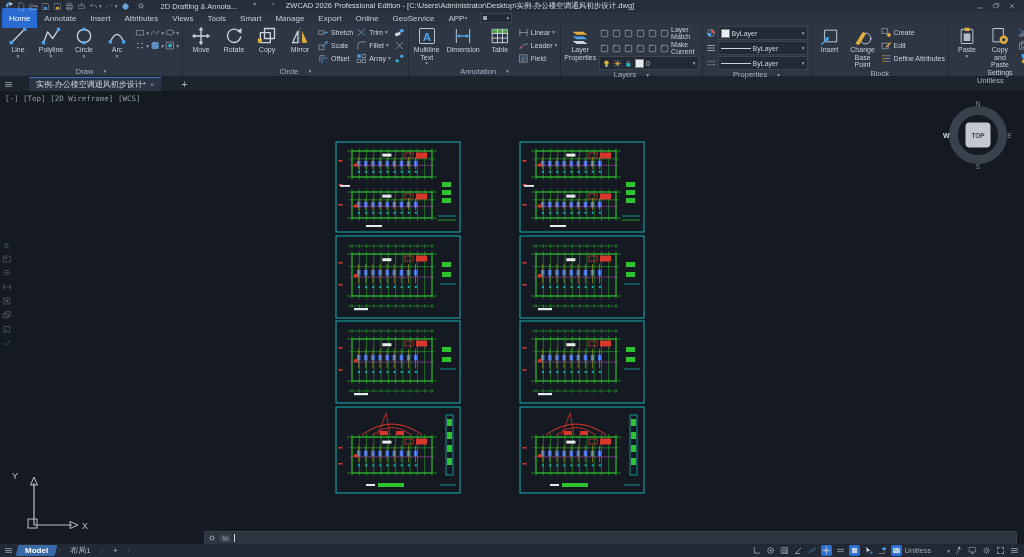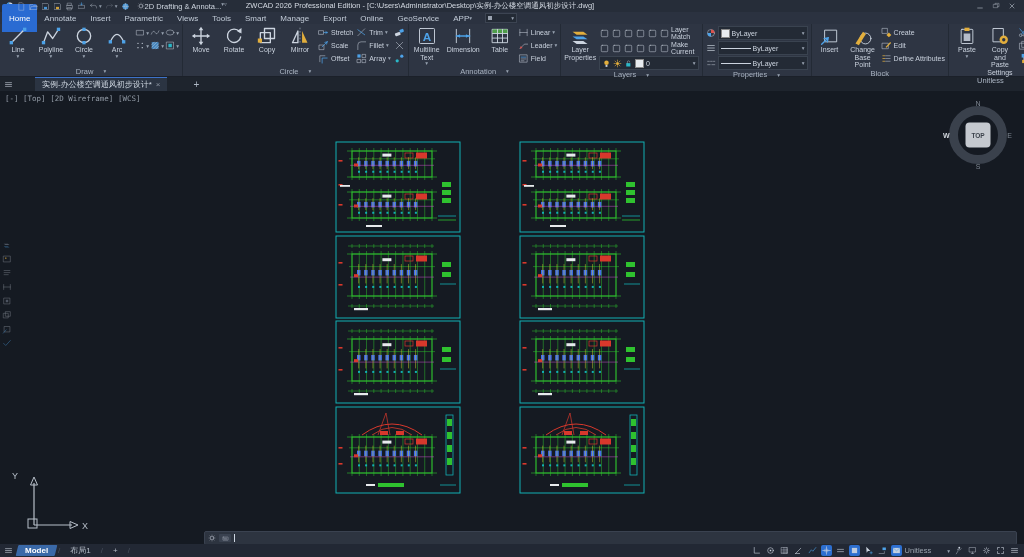--- a/index.html
+++ b/index.html
@@ -4,27 +4,27 @@
 <style>
   html,body{margin:0;padding:0}
   body{width:1024px;height:557px;overflow:hidden;position:relative;background:#151a22;
        font-family:"Liberation Sans",sans-serif;color:#c6ced9;-webkit-font-smoothing:antialiased}
   #app{position:absolute;inset:0}
 
   
   #titlebar{height:12px;background:#262d39;display:flex;align-items:center;gap:3px;padding:0 4px;font-size:7.5px;color:#c3cbd6}
   #qa-icons{display:flex;align-items:center;gap:3px}
   .qa{display:flex;align-items:center;gap:1px;opacity:.9}
-  #workspace-combo{display:flex;align-items:flex-start;gap:0;margin-left:4px;color:#cfd6e0}
-  #window-title{margin-left:16px;white-space:nowrap;color:#d4dae3;font-size:7.5px}
+  #workspace-combo{display:flex;align-items:flex-start;gap:16px;margin-left:4px;color:#cfd6e0}
+  #window-title{margin-left:8px;white-space:nowrap;color:#d4dae3;font-size:7.5px}
   #win-controls{margin-left:auto;display:flex;gap:8px;align-items:center;padding-right:4px}
 
   
   #menubar{height:12px;background:#2b3240;display:flex;align-items:center;padding-left:2px;font-size:8px}
-  .menu-tab{padding:0 7px;height:28px;display:flex;align-items:center;color:#c3ccd8;cursor:default}
+  .menu-tab{padding:0 7px;height:20px;display:flex;align-items:center;color:#c3ccd8;cursor:default}
   .menu-tab.active{background:#2a6bd2;color:#fff;border-radius:2px 2px 0 0}
   #menu-combo{width:26px;height:8px;background:#232a35;border:1px solid #3c4452;margin-left:6px;display:flex;align-items:center;justify-content:space-between;padding:0 2px}
   #menu-combo .dot{width:4px;height:4px;background:#9aa3b0}
   .tiny-caret{font-size:5.5px;color:#98a2b0;line-height:4px}
 
   
   #ribbon{height:52px;background:#2e3543;display:flex;align-items:stretch;border-bottom:1px solid #1b2029}
   .panel{display:flex;flex-direction:column;border-right:1px solid #232a35;padding:1px 3px 0}
   .panel-body{flex:1;display:flex;gap:3px;align-items:flex-start;padding-top:1px}
   .panel-label{height:10px;display:flex;align-items:center;justify-content:center;gap:10px;font-size:7.5px;color:#a9b3c1}
@@ -35,21 +35,21 @@
   .icon-grid{display:grid;grid-template-columns:repeat(3,14px);grid-auto-rows:13px;gap:0 1px;align-items:center}
   .grid-cell{display:flex;align-items:center;gap:1px}
   .combo{display:flex;align-items:center;gap:2px;background:#232a35;border:1px solid #3a4350;height:12px;padding:0 2px;font-size:7px;color:#ccd4df}
   .combo .sw{width:7px;height:7px;background:#e8ecf0;border:1px solid #888}
   .combo .ln{width:30px;height:1px;background:#ccd4df}
   .combo .val{flex:1}
   .layers-right{display:flex;flex-direction:column;gap:1px}
   .layer-row{display:flex;align-items:center;gap:1px;font-size:7px;color:#c9d1dd}
 
   
-  #doctabs{height:14px;background:#1e242d;display:flex;align-items:center;gap:22px;padding:0 4px;font-size:8px}
+  #doctabs{height:14px;background:#1e242d;display:flex;align-items:center;gap:16px;padding:0 4px;font-size:8px}
   #doc-tab-active{display:flex;align-items:center;gap:4px;background:#2b3442;border-top:1px solid #3d72c8;height:13px;padding:0 7px;color:#cfd7e1}
   #doc-tab-active .close{color:#8a93a0;font-size:8px}
   #doc-new-tab{color:#aeb7c4;font-size:10px;padding:0 4px}
 
   
   #canvas{position:absolute;left:0;top:91px;width:1024px;height:453px;background:#151a22}
   #viewport-label{position:absolute;left:5px;top:3px;font-family:"DejaVu Sans Mono",monospace;font-size:7.5px;color:#939ca7}
   #sheets-svg{position:absolute;left:0;top:0}
 
   #navcube{position:absolute;right:13px;top:11px;width:66px;height:66px}
@@ -195,21 +195,21 @@
           </svg>
         </span>
       </span>
   </div>
 
   <div id="menubar">
     <span id="menu-tabs" style="display:flex">
         <span class="menu-tab active">Home</span>
         <span class="menu-tab">Annotate</span>
         <span class="menu-tab">Insert</span>
-        <span class="menu-tab">Parametric</span>
+        <span class="menu-tab">Attributes</span>
         <span class="menu-tab">Views</span>
         <span class="menu-tab">Tools</span>
         <span class="menu-tab">Smart</span>
         <span class="menu-tab">Manage</span>
         <span class="menu-tab">Export</span>
         <span class="menu-tab">Online</span>
         <span class="menu-tab">GeoService</span>
         <span class="menu-tab">APP<span class="tiny-caret">▾</span></span>
       </span>
     <span id="menu-combo">

